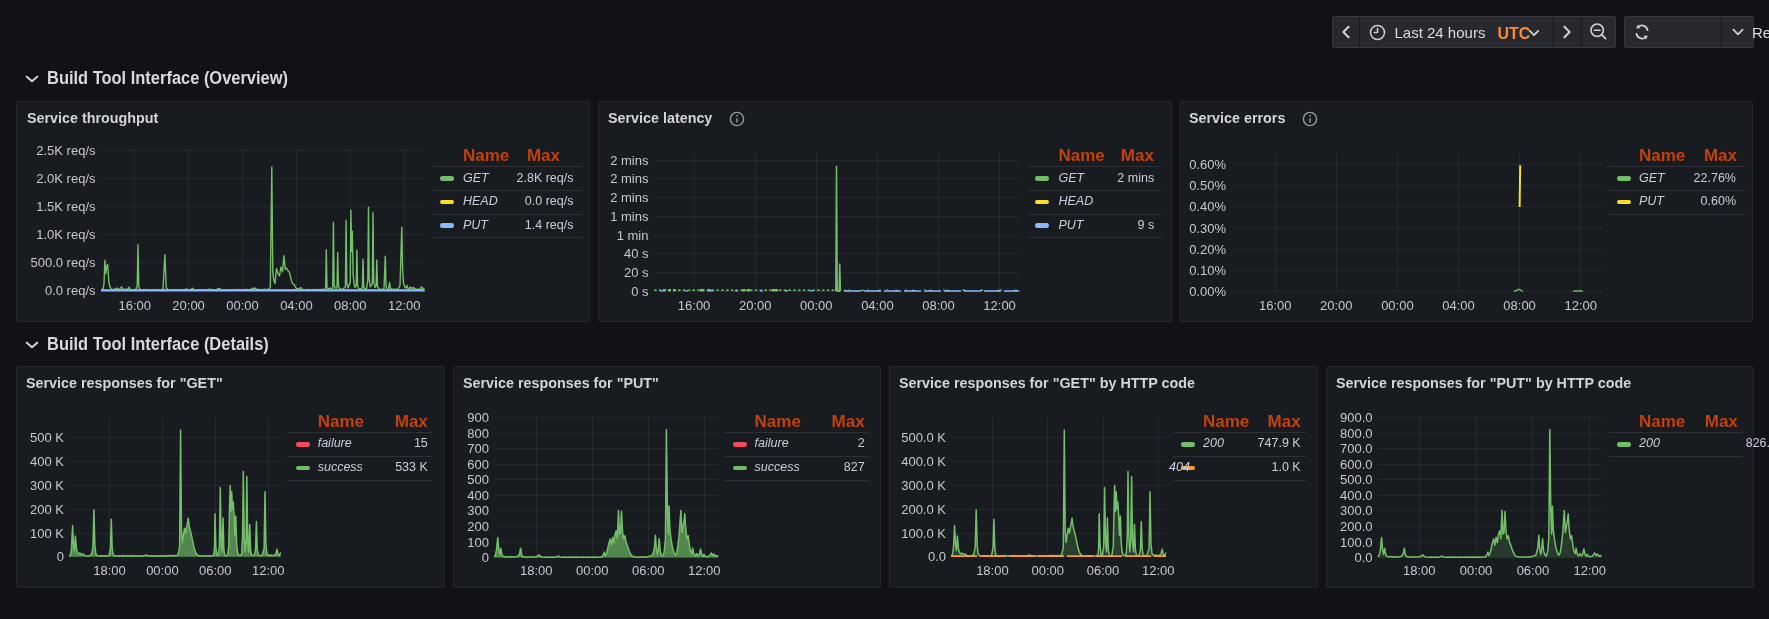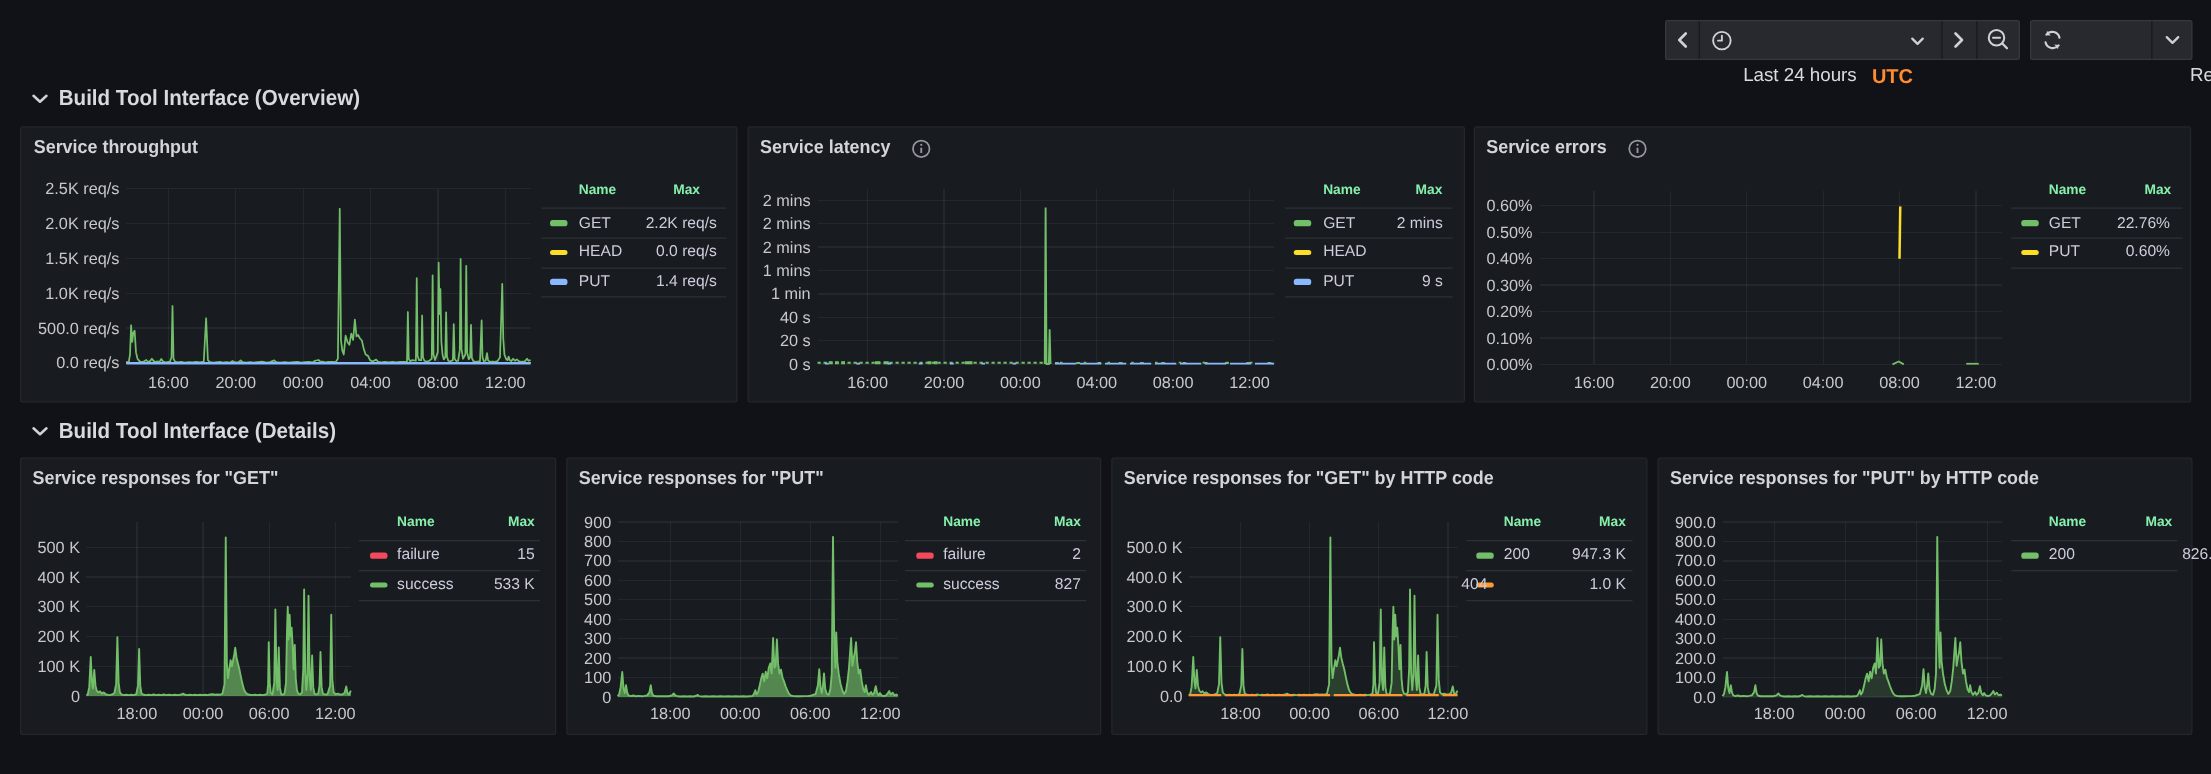--- a/index.html
+++ b/index.html
@@ -1,25 +1,25 @@
 <!DOCTYPE html>
 <html><head><meta charset="utf-8"><style>
 * { margin:0; padding:0; box-sizing:border-box; }
 html,body { width:1769px; height:619px; background:#111217; font-family:"Liberation Sans", sans-serif; overflow:hidden; position:relative; }
 .abs { position:absolute; }
 .panel { position:absolute; background:#181b1f; border:1px solid #25262b; border-radius:2px; }
 .ptitle { position:absolute; font-size:15px; font-weight:700; color:#d3d4da; white-space:nowrap; transform:scaleX(0.955); transform-origin:left center; }
 .rowtitle { position:absolute; font-size:17.5px; font-weight:600; color:#d8d9dd; white-space:nowrap; transform:scaleX(0.94); transform-origin:left center; }
-.leg { position:absolute; font-size:12.5px; color:#ccccdc; white-space:nowrap; }
-.leghead { position:absolute; font-size:11px; font-weight:700; color:#86efac; white-space:nowrap; }
+.leg { position:absolute; font-size:12.5px; color:#ccccdc; white-space:nowrap;font-style:italic; }
+.leghead { position:absolute; font-size:17px; font-weight:700; color:#c2410c; white-space:nowrap; }
 .legval { position:absolute; font-size:12.5px; color:#ccccdc; text-align:right; white-space:nowrap; }
 .pill { position:absolute; width:14px; height:4.6px; border-radius:2.3px; }
 .sep { position:absolute; height:1px; background:rgba(204,204,220,0.12); }
 .tbgroup { position:absolute; top:16px; height:32px; background:#28292e; border:1px solid #37383d; border-radius:2px; }
-.tbtext { position:absolute; font-size:15px; font-weight:500; color:#dadbdf; white-space:nowrap;margin-top:28px; }
+.tbtext { position:absolute; font-size:15px; font-weight:500; color:#dadbdf; white-space:nowrap; }
 .tbsep { position:absolute; top:0px; width:1px; height:30px; background:#17181c; }
 </style></head><body>
 
 <div class="panel" style="left:16px;top:101px;width:574px;height:221px"></div>
 <div class="panel" style="left:598px;top:101px;width:574px;height:221px"></div>
 <div class="panel" style="left:1179px;top:101px;width:574px;height:221px"></div>
 <div class="panel" style="left:16px;top:366px;width:429px;height:222px"></div>
 <div class="panel" style="left:453px;top:366px;width:428px;height:222px"></div>
 <div class="panel" style="left:889px;top:366px;width:429px;height:222px"></div>
 <div class="panel" style="left:1326px;top:366px;width:428px;height:222px"></div>
@@ -46,21 +46,21 @@
   </svg>
 <div class="ptitle" style="left:26px;top:373.8px">Service responses for "GET"</div>
 <div class="ptitle" style="left:463px;top:373.8px">Service responses for "PUT"</div>
 <div class="ptitle" style="left:899px;top:373.8px">Service responses for "GET" by HTTP code</div>
 <div class="ptitle" style="left:1336px;top:373.8px">Service responses for "PUT" by HTTP code</div>
 <div class="leghead" style="left:463px;top:146.4px">Name</div>
 <div class="leghead" style="left:480px;top:146.4px;width:80px;text-align:right">Max</div>
 <div class="sep" style="left:433px;top:166.3px;width:148px"></div>
 <div class="pill" style="left:440px;top:176.2px;background:#73BF69"></div>
 <div class="leg" style="left:463px;top:170.5px">GET</div>
-<div class="legval" style="left:433.5px;top:170.5px;width:140px">2.2K req/s</div>
+<div class="legval" style="left:433.5px;top:170.5px;width:140px">2.8K req/s</div>
 <div class="sep" style="left:433px;top:190.1px;width:148px"></div>
 <div class="pill" style="left:440px;top:199.8px;background:#FADE2A"></div>
 <div class="leg" style="left:463px;top:194.1px">HEAD</div>
 <div class="legval" style="left:433.5px;top:194.1px;width:140px">0.0 req/s</div>
 <div class="sep" style="left:433px;top:213.7px;width:148px"></div>
 <div class="pill" style="left:440px;top:223.4px;background:#8AB8FF"></div>
 <div class="leg" style="left:463px;top:217.7px">PUT</div>
 <div class="legval" style="left:433.5px;top:217.7px;width:140px">1.4 req/s</div>
 <div class="sep" style="left:433px;top:237.3px;width:148px"></div>
 <div class="leghead" style="left:1058.5px;top:146.4px">Name</div>
@@ -108,21 +108,21 @@
 <div class="sep" style="left:724.1px;top:455.9px;width:144.89999999999998px"></div>
 <div class="pill" style="left:732.7px;top:465.6px;background:#73BF69"></div>
 <div class="leg" style="left:754.6px;top:459.9px">success</div>
 <div class="legval" style="left:724.7px;top:459.9px;width:140px">827</div>
 <div class="sep" style="left:724.1px;top:479.5px;width:144.89999999999998px"></div>
 <div class="leghead" style="left:1203px;top:412.2px">Name</div>
 <div class="leghead" style="left:1220.7px;top:412.2px;width:80px;text-align:right">Max</div>
 <div class="sep" style="left:1173.4px;top:432.1px;width:132.5999999999999px"></div>
 <div class="pill" style="left:1181px;top:442.0px;background:#73BF69"></div>
 <div class="leg" style="left:1203px;top:436.3px">200</div>
-<div class="legval" style="left:1160.7px;top:436.3px;width:140px">947.3 K</div>
+<div class="legval" style="left:1160.7px;top:436.3px;width:140px">747.9 K</div>
 <div class="sep" style="left:1173.4px;top:455.9px;width:132.5999999999999px"></div>
 <div class="pill" style="left:1181px;top:465.6px;background:#FF9830"></div>
 <div class="leg" style="left:1169px;top:459.9px">404</div>
 <div class="legval" style="left:1160.7px;top:459.9px;width:140px">1.0 K</div>
 <div class="sep" style="left:1173.4px;top:479.5px;width:132.5999999999999px"></div>
 <div class="leghead" style="left:1639px;top:412.2px">Name</div>
 <div class="leghead" style="left:1657.8px;top:412.2px;width:80px;text-align:right">Max</div>
 <div class="sep" style="left:1609.4px;top:432.1px;width:132.5999999999999px"></div>
 <div class="pill" style="left:1617px;top:442.0px;background:#73BF69"></div>
 <div class="leg" style="left:1639px;top:436.3px">200</div>

